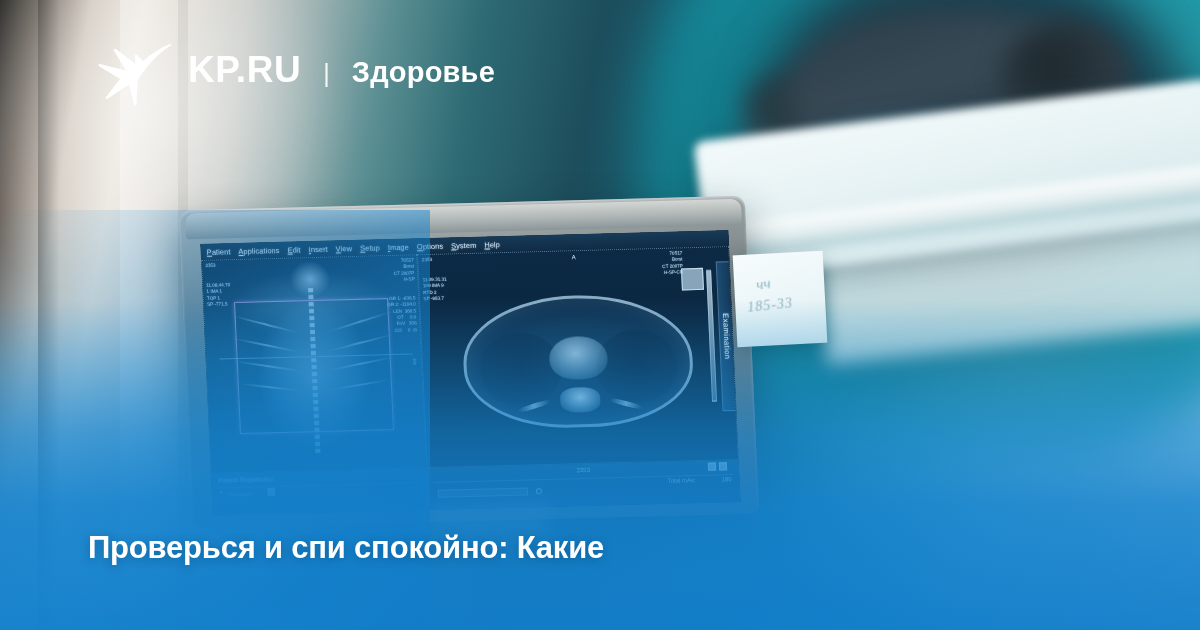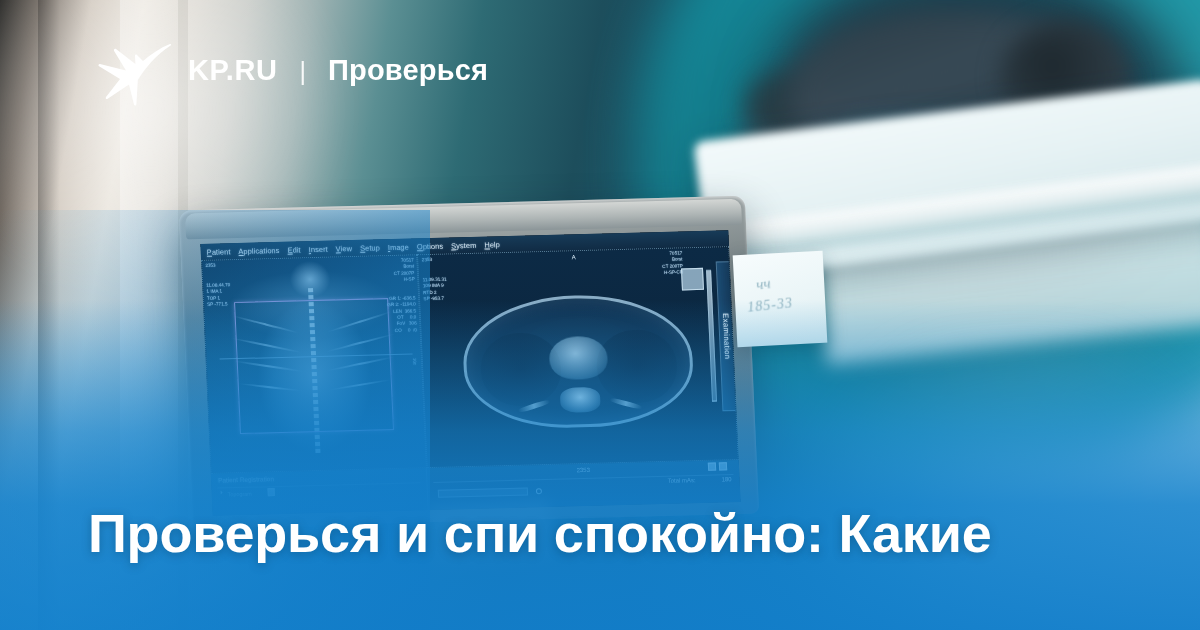--- a/index.html
+++ b/index.html
@@ -313,29 +313,29 @@
     pointer-events:none;
   }
 
   
   .header { position:absolute; left:96px; top:34px; display:flex; align-items:center; gap:0; }
   .logo { width:76px; height:72px; flex:none; }
   .brand {
     display:flex; align-items:baseline; gap:22px; margin-left:16px;
     color:#ffffff;
   }
-  .brand-kp { font-size:29px; font-weight:700; letter-spacing:.6px; }
+  .brand-kp { font-size:37px; font-weight:700; letter-spacing:.6px; }
   .brand-sep { font-size:25px; font-weight:400; opacity:.92; }
   .brand-section { font-size:29px; font-weight:700; letter-spacing:.2px; }
 
   
   .headline {
     position:absolute; left:88px; right:70px; bottom:62px;
     color:#ffffff;
-    font-size:54px; font-weight:700; line-height:1.30;
+    font-size:31px; font-weight:700; line-height:1.30;
     letter-spacing:-.2px;
     text-shadow:0 2px 10px rgba(8,60,95,.40);
   }
   .headline .ln { display:block; }
 </style>
 </head>
 <body>
 
 <div id="stage">
 
@@ -487,21 +487,21 @@
           L20 15 C18.8 14.1 17.3 15.6 18.1 16.9 L30 36.5
           L4 30 C2.6 29.7 1.9 31.5 3.1 32.3 L24 45
           L10 63 C9.1 64.2 10.5 65.7 11.7 64.8 L33 50.5
           L38 70.5 C38.4 71.9 40.3 71.7 40.4 70.2 L41.8 46
           C48.5 35 60 21 74.6 11.6 C75.6 11 75.1 9.6 74 10 Z"></path>
       </svg>
     </div>
     <div class="brand">
       <span class="brand-kp">KP.RU</span>
       <span class="brand-sep">|</span>
-      <span class="brand-section">Проверься</span>
+      <span class="brand-section">Здоровье</span>
     </div>
   </div>
 
   <div class="headline">
     <span class="ln">Проверься и спи спокойно: Какие</span>
   </div>
 
 </div>
 
 </body></html>

